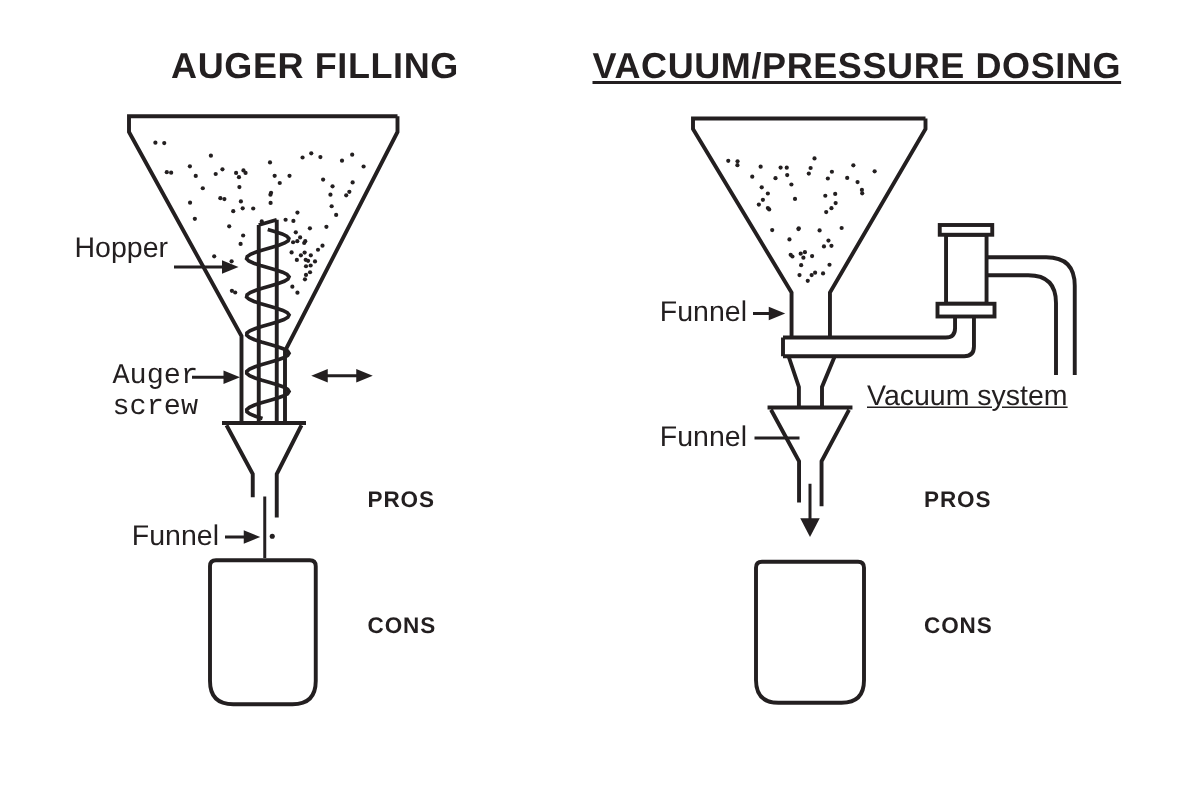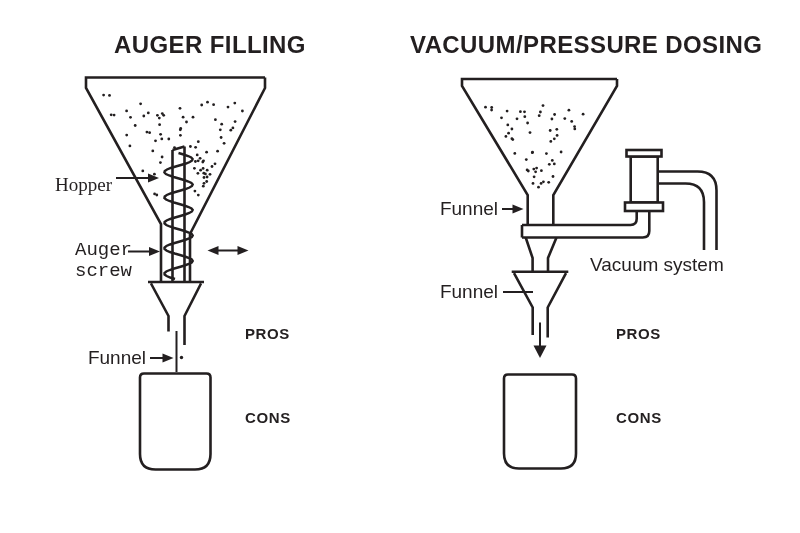--- a/index.html
+++ b/index.html
@@ -252,34 +252,34 @@
       <g>
         <line class="thin" x1="540" y1="322.5" x2="540" y2="347"></line>
         <polygon class="filled" points="540,358 533.5,345.5 546.5,345.5"></polygon>
       </g>
 
       <path class="whitefill" d="M504 378.5 Q504 374.5 508 374.5 L572 374.5 Q576 374.5 576 378.5 L576 453.5 Q576 468.5 561 468.5 L519 468.5 Q504 468.5 504 453.5 Z"></path>
     </g>
   </svg>
 
   <div class="title" style="left:60px; top:31px; width:300px;">AUGER FILLING</div>
-  <div class="title" style="left:410px; top:31px; width:340px;">VACUUM/PRESSURE DOSING</div>
-
-  <div class="label right-align" style="left:32px; top:174px; width:80px;font-family:Liberation Serif, serif;">Hopper</div>
+  <div class="title" style="left:395px; top:31px; width:340px;text-decoration:underline;">VACUUM/PRESSURE DOSING</div>
+
+  <div class="label right-align" style="left:32px; top:155px; width:80px;">Hopper</div>
 
   <div class="label two-line" style="left:75px; top:240px; width:60px;">
     <div>Auger</div>
     <div>screw</div>
   </div>
 
   <div class="label right-align" style="left:66px; top:347px; width:80px;">Funnel</div>
 
   <div class="proscons" style="left:245px; top:325px;">PROS</div>
   <div class="proscons" style="left:245px; top:409px;">CONS</div>
 
   <div class="label right-align" style="left:418px; top:198px; width:80px;">Funnel</div>
   <div class="label right-align" style="left:418px; top:281px; width:80px;">Funnel</div>
 
-  <div class="label" style="left:590px; top:254px;">Vacuum system</div>
+  <div class="label" style="left:578px; top:254px;text-decoration:underline;">Vacuum system</div>
 
   <div class="proscons" style="left:616px; top:325px;">PROS</div>
   <div class="proscons" style="left:616px; top:409px;">CONS</div>
 </div>
 
 </body></html>

